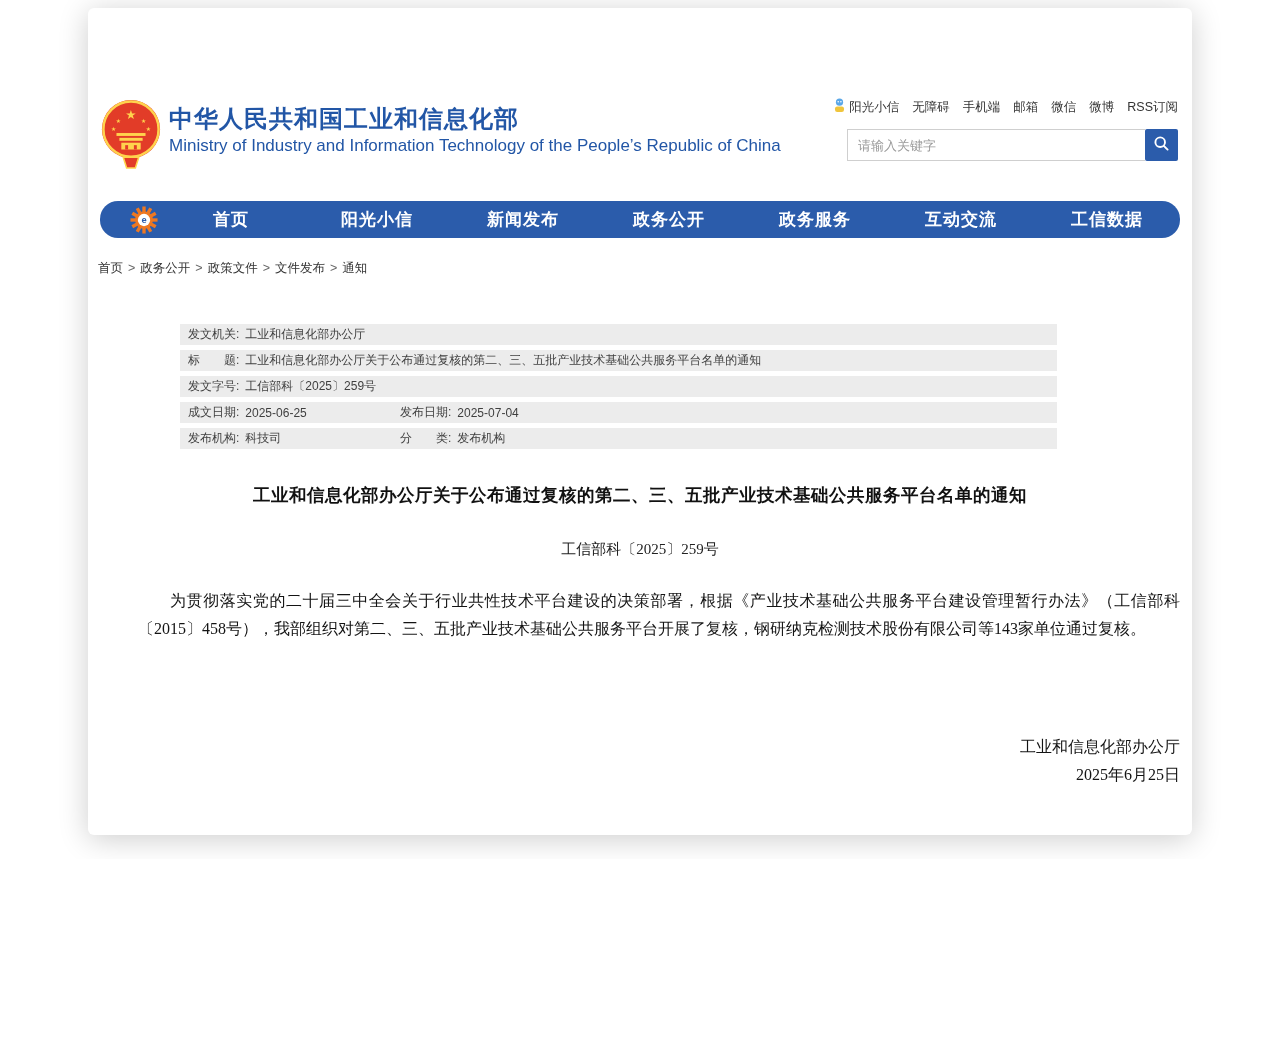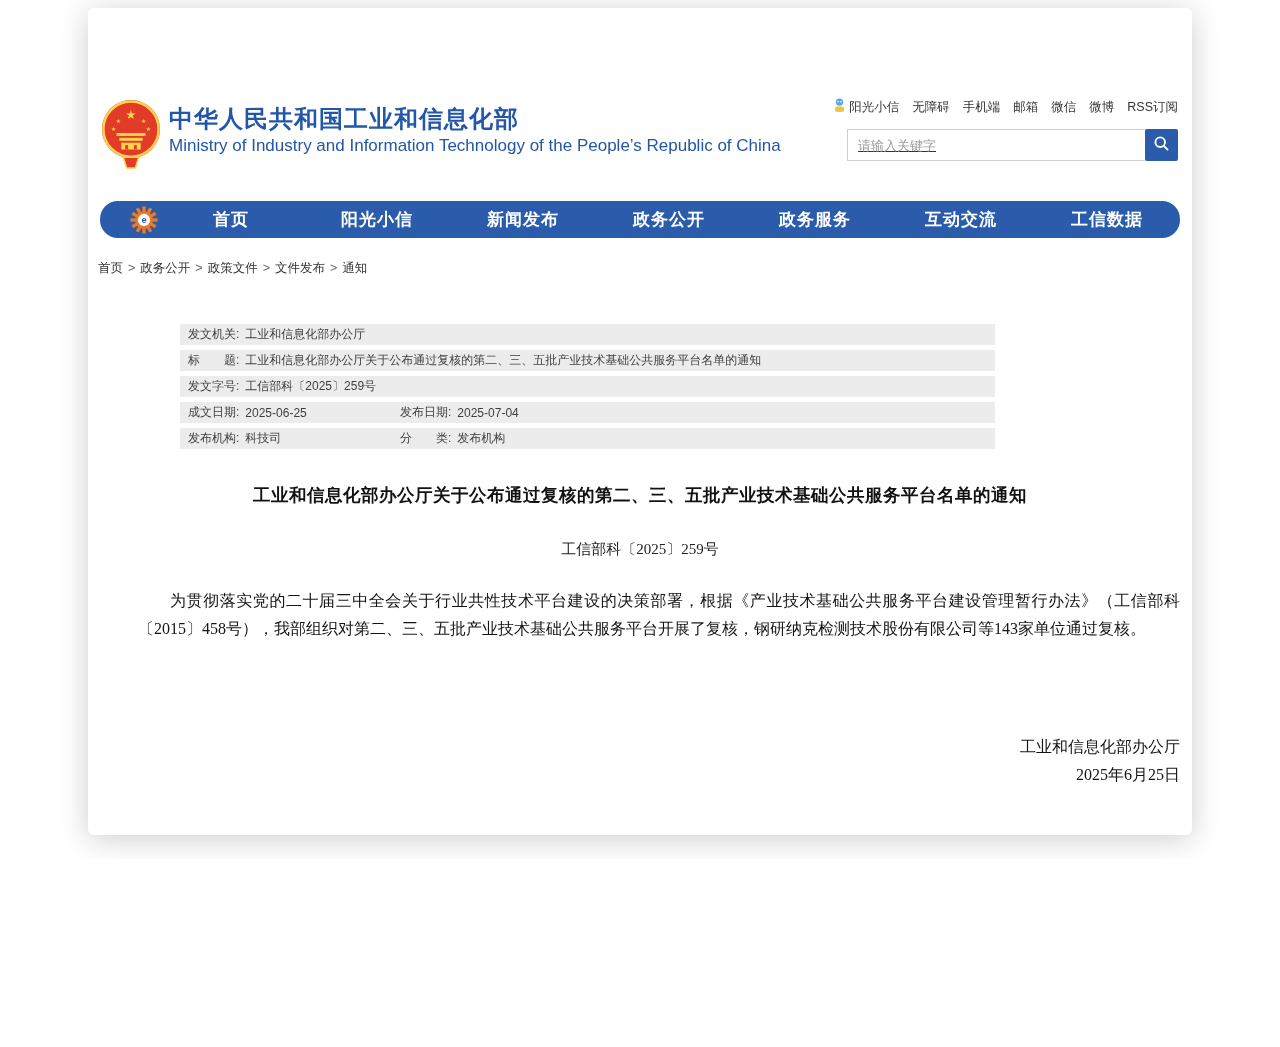--- a/index.html
+++ b/index.html
@@ -55,21 +55,20 @@
   .search-row { margin-top: 13px; display: flex; height: 32px; }
   .search-input {
     flex: 1;
     border: 1px solid #cfcfcf;
     border-right: none;
     padding: 0 10px;
     font-size: 13px;
     color: #333;
     outline: none;
     font-family: inherit;
-    text-decoration: underline;
   }
   .search-input::placeholder { color: #9a9a9a; }
   .search-btn {
     width: 33px;
     background: #2b5cab;
     border: none;
     cursor: pointer;
     display: flex;
     align-items: center;
     justify-content: center;
@@ -102,21 +101,21 @@
     margin: 22px 0 0 10px;
     font-size: 12.5px;
     color: #333;
   }
   .crumb { cursor: pointer; }
   .crumb-sep { color: #666; margin: 0 5px; }
 
   
   .meta {
     margin: 47px 0 0 92px;
-    width: 815px;
+    width: 877px;
     font-size: 12px;
     color: #3f3f3f;
   }
   .meta-row {
     background: #ececec;
     min-height: 21px;
     margin-bottom: 5px;
     display: flex;
     align-items: center;
     padding-left: 8px;

